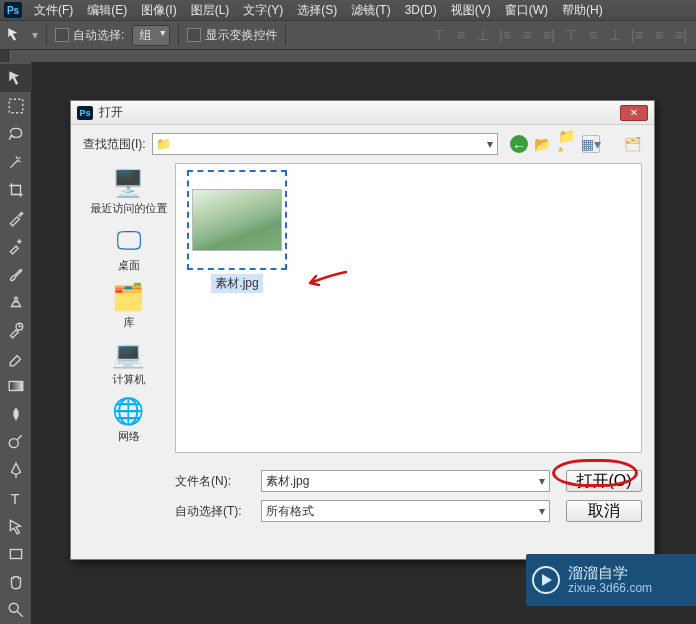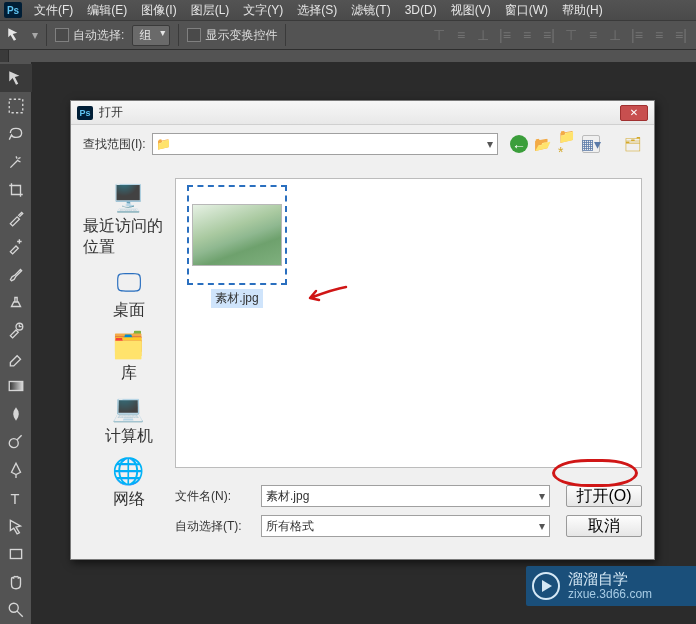--- a/index.html
+++ b/index.html
@@ -34,38 +34,38 @@
     
     .dialog { position:absolute; left:70px; top:100px; width:585px; height:460px; background:#f0f0f0; border:1px solid #7a7a7a; box-shadow: 2px 3px 8px rgba(0,0,0,0.6); }
     .dlg-title { height:24px; background: linear-gradient(#f7f7f7,#e8e8e8); border-bottom:1px solid #d0d0d0; display:flex; align-items:center; padding:0 6px; font-size:12px; color:#333; }
     .dlg-title .ps-mini{ width:16px; height:14px; background:#001e36; color:#5fc4f1; font-size:9px; font-weight:bold; display:flex; align-items:center; justify-content:center; border-radius:2px; margin-right:6px;}
     .dlg-title .title-text{ flex:1;}
     .dlg-close{ width:28px; height:16px; background:#c84f4f; border:1px solid #a03030; border-radius:2px; display:flex; align-items:center; justify-content:center;}
     .dlg-close::before{content:"✕"; color:#fff; font-size:10px;}
 
     .dlg-body{ padding:8px 12px 12px 12px; font-size:12px; color:#333; }
 
-    .lookin-row{ display:flex; align-items:center; gap:6px; margin-bottom:23px; }
+    .lookin-row{ display:flex; align-items:center; gap:6px; margin-bottom:8px; }
     .lookin-row label{ white-space:nowrap; }
     .folder-sel{ flex:1; display:flex; align-items:center; background:#fff; border:1px solid #a0a0a0; height:22px; padding:0 4px; gap:4px;}
     .folder-sel .fico{ color:#f7c75d;}
     .folder-sel .drop{ margin-left:auto; color:#555;}
     .nav-icons{ display:flex; align-items:center; gap:6px; margin-left:6px;}
     .nav-icons span{ width:18px; height:18px; display:inline-flex; align-items:center; justify-content:center; font-size:14px;}
     .nav-back{ background:#3b9e3b; color:#fff; border-radius:50%; width:18px; height:18px; font-size:12px;}
     .nav-up{ color:#d4a92b;}
     .nav-new{ color:#d4a92b;}
     .nav-view{ border:1px solid #bbb; border-radius:2px; padding:0 3px; font-size:10px; color:#5a7aa8;}
     .nav-file{ color:#d4a92b; margin-left:18px;}
 
     .split{ display:flex; height:290px; }
     .places{ width:92px; display:flex; flex-direction:column; align-items:center; gap:8px; padding-top:4px;}
     .place{ display:flex; flex-direction:column; align-items:center; gap:2px; width:100%;}
     .place .pico{ width:36px; height:32px; display:flex; align-items:center; justify-content:center; font-size:26px;}
-    .place .plabel{ font-size:16px; color:#333;}
+    .place .plabel{ font-size:11px; color:#333;}
 
     .filepane{ flex:1; background:#fff; border:1px solid #bcbcbc; position:relative; padding:6px; }
     .thumb{ width:110px; display:flex; flex-direction:column; align-items:center;}
     .thumb .frame{ width:100px; height:100px; border:2px dashed #2a6fbf; display:flex; align-items:center; justify-content:center; background:#fff;}
     .thumb .pic{ width:90px; height:62px; background: linear-gradient(160deg,#e6f1e4 0%, #a9c9a0 40%, #8fb890 55%, #6ea16d 70%, #7fb07e 100%); border:1px solid #b8b8b8;}
     .thumb .fname{ margin-top:4px; background:#cfe4fb; padding:1px 4px; font-size:12px;}
     .red-arrow{ position:absolute; left:128px; top:104px; }
     .red-arrow svg{ width:44px; height:22px;}
 
     .bottom-rows{ display:flex; margin-top:17px;}
@@ -76,21 +76,21 @@
     .combo{ flex:1; background:#fff; border:1px solid #a0a0a0; height:22px; display:flex; align-items:center; padding:0 4px;}
     .combo .drop{ margin-left:auto; color:#555;}
     .btn{ width:76px; height:22px; background:linear-gradient(#fdfdfd,#e6e6e6); border:1px solid #9a9a9a; border-radius:2px; font-size:16px; display:flex; align-items:center; justify-content:center; margin-left:8px;}
     .btn-open-ring{ position:absolute; width:86px; height:28px; border:3px solid #d01616; border-radius:50%/60%; pointer-events:none;}
     .ringpos{ left:552px; top:459px;}
 
     .seq-row{ display:flex; align-items:center; gap:6px; margin-top:14px; margin-left:106px;}
     .seq-row .chk{ width:13px; height:13px; border:1px solid #7a7a7a; background:#fff;}
 
     
-    .watermark{ position:absolute; right:0; bottom:18px; width:170px; height:40px; background:#1a4f7a; display:flex; align-items:center; color:#d5e8f5; font-size:14px; padding-left:6px; gap:8px; border-top-left-radius:2px; border-bottom-left-radius:2px;}
+    .watermark{ position:absolute; right:0; bottom:18px; width:170px; height:52px; background:#1a4f7a; display:flex; align-items:center; color:#d5e8f5; font-size:14px; padding-left:6px; gap:8px; border-top-left-radius:2px; border-bottom-left-radius:2px;}
     .watermark .play{ width:28px; height:28px; border:2px solid #d5e8f5; border-radius:50%; display:flex; align-items:center; justify-content:center;}
     .watermark .play::before{content:""; border-left:10px solid #d5e8f5; border-top:6px solid transparent; border-bottom:6px solid transparent; margin-left:2px;}
     .watermark .txt{ display:flex; flex-direction:column; line-height:1.1;}
     .watermark .txt .cn{ font-size:15px; font-weight:500;}
     .watermark .txt .url{ font-size:12px; color:#a7cbe4;}
   </style>
 </head>
 <body>
 
 <div class="menubar">

